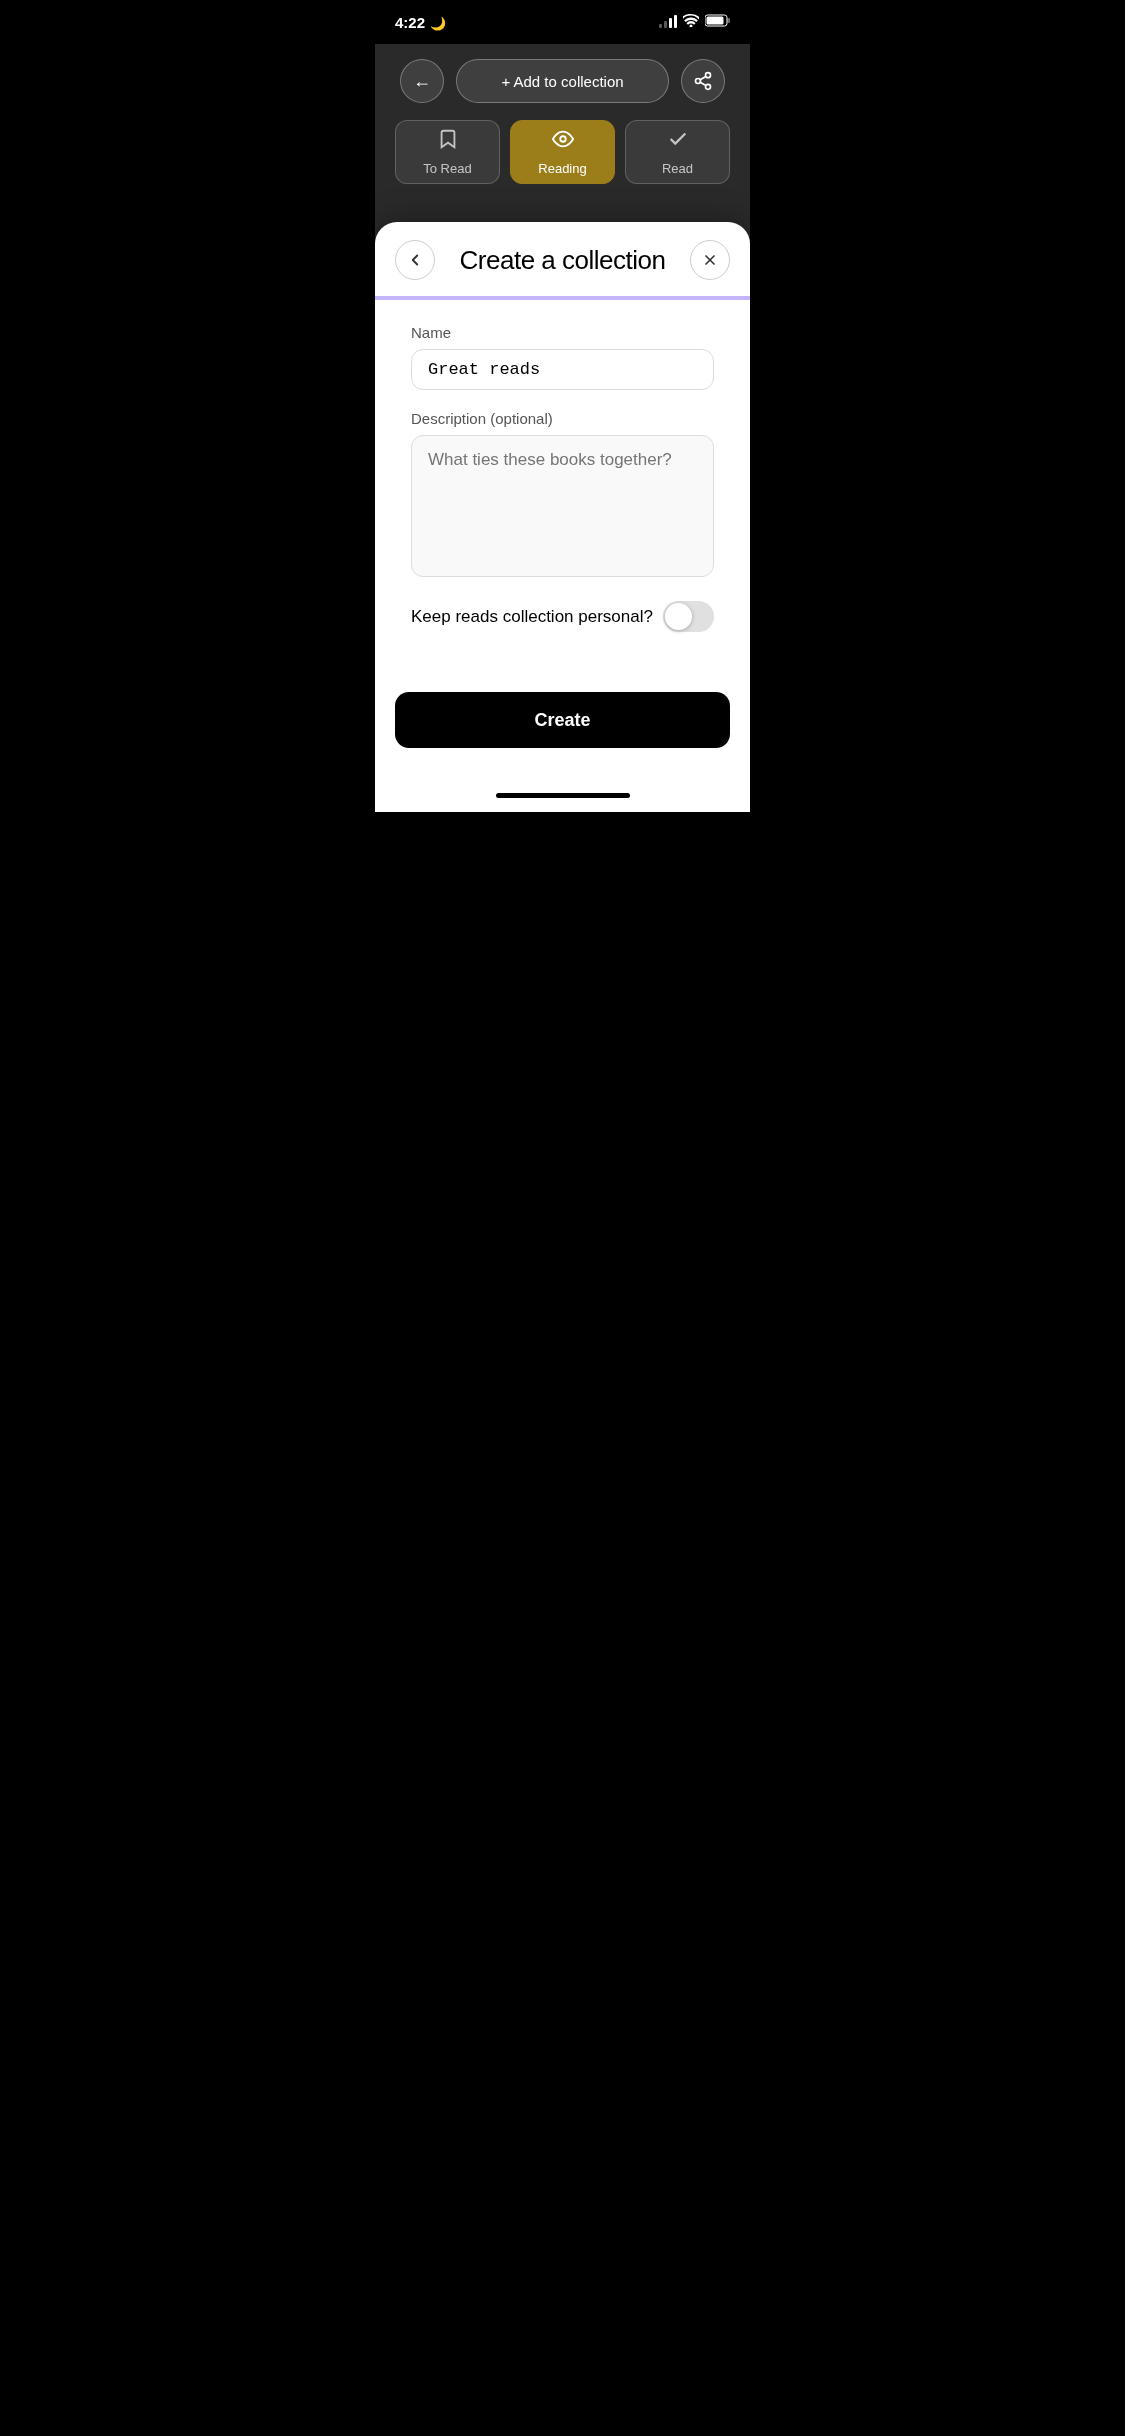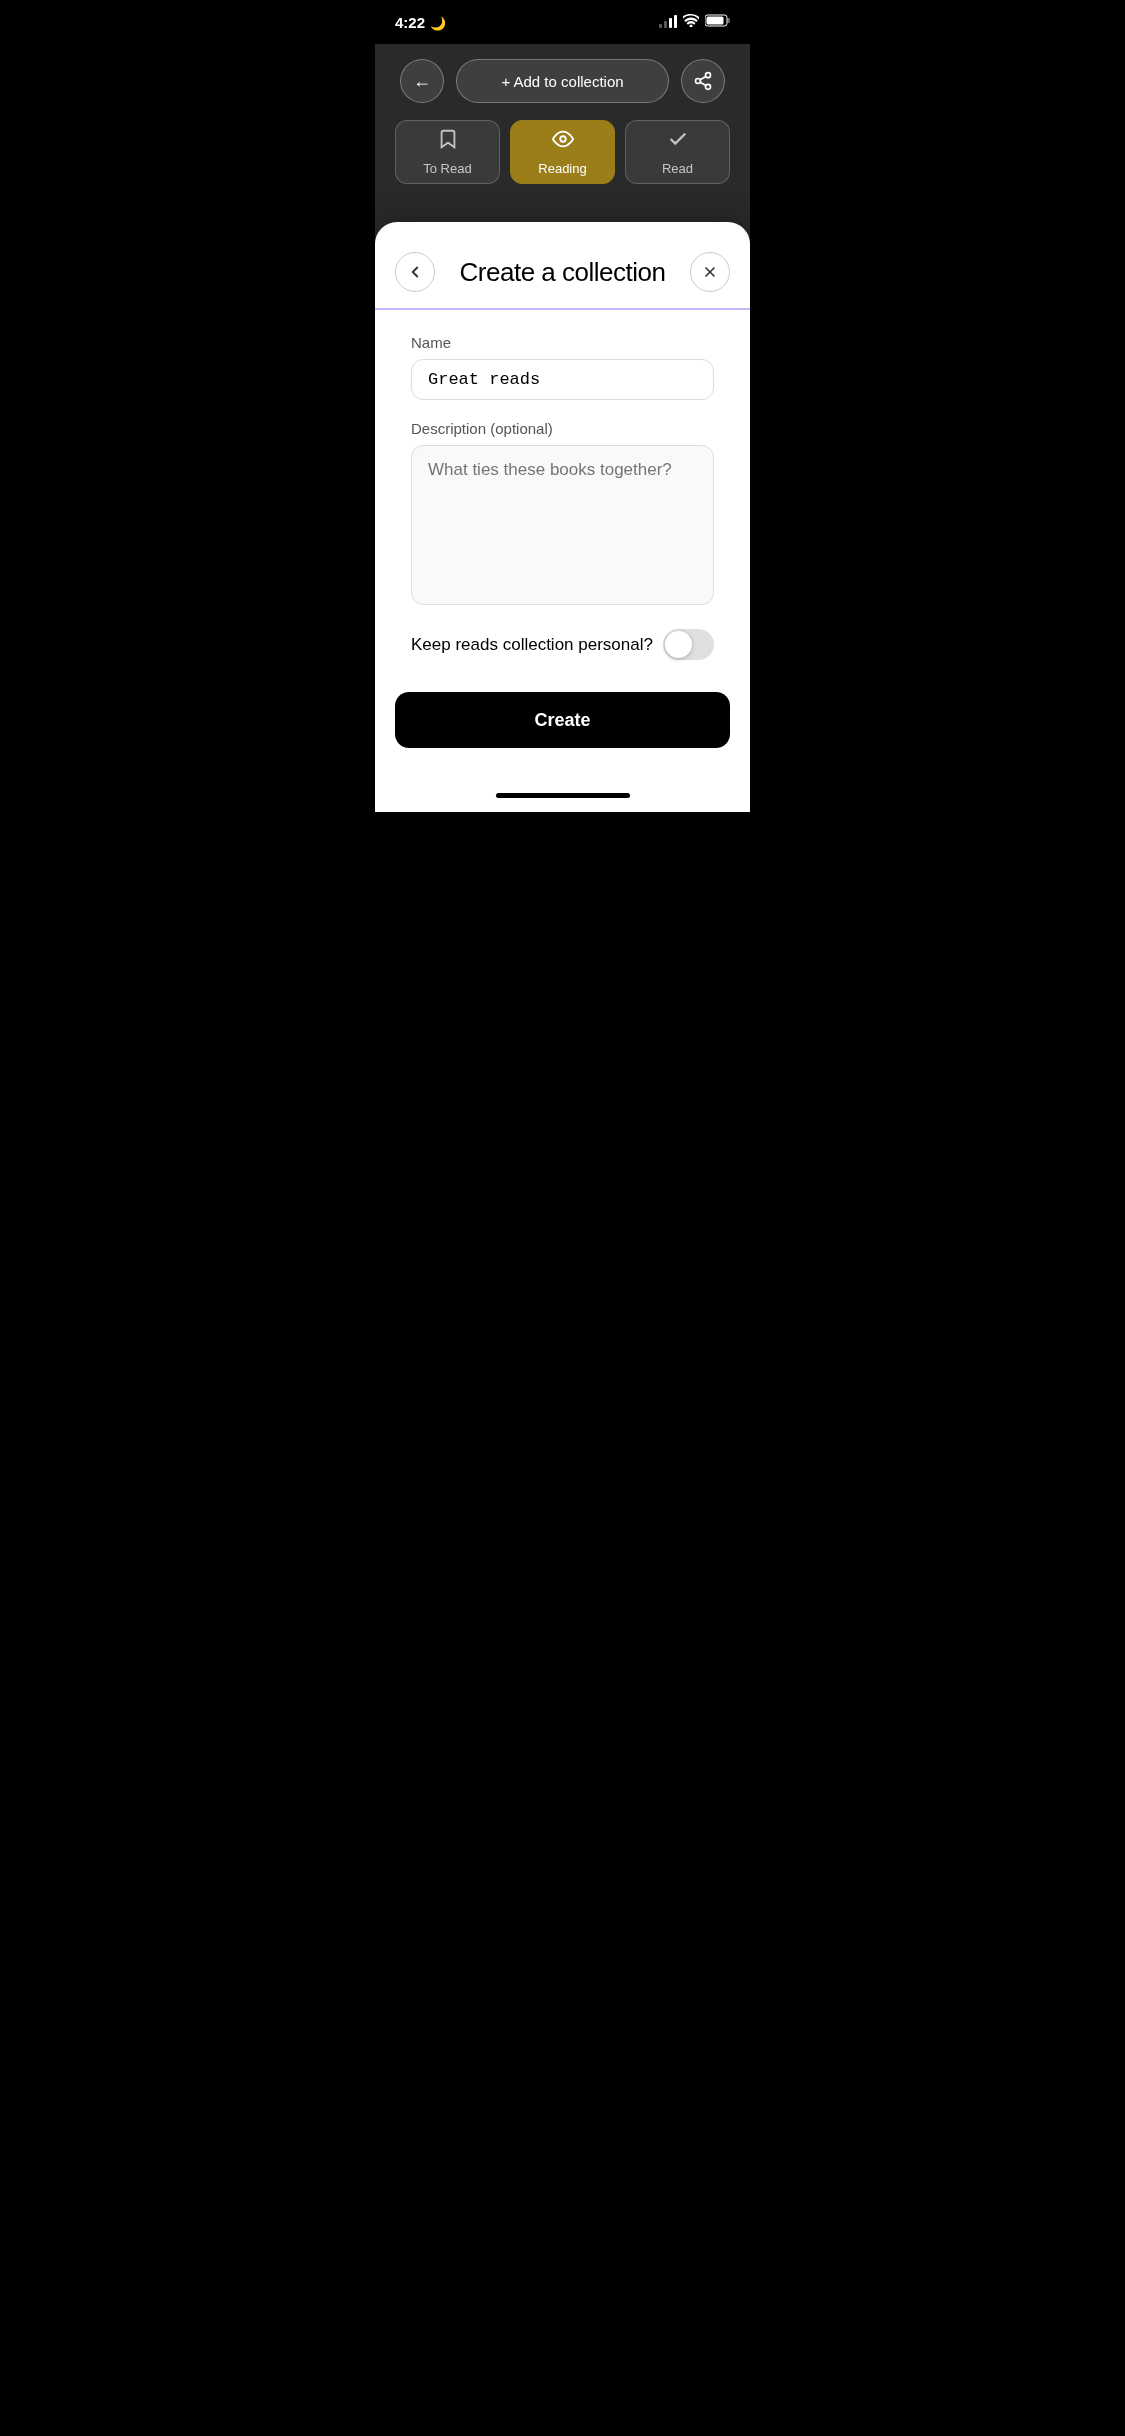--- a/index.html
+++ b/index.html
@@ -201,22 +201,22 @@
       flex-direction: column;
       z-index: 50;
       box-shadow: 0 -4px 30px rgba(0,0,0,0.3);
     }
 
     
     .modal-header {
       display: flex;
       align-items: center;
       justify-content: space-between;
-      padding: 30px 20px 16px;
-      border-bottom: 2px solid #c4b5fd;
+      padding: 18px 20px 16px;
+      border-bottom: 4px solid #c4b5fd;
     }
 
     .modal-nav-btn {
       width: 40px;
       height: 40px;
       border-radius: 50%;
       border: 1.5px solid #ccc;
       background: #fff;
       display: flex;
       align-items: center;
@@ -268,21 +268,21 @@
       padding: 0 16px;
       font-size: 17px;
       color: #000;
       background: #fff;
       outline: none;
       font-family: Liberation Mono, monospace;
     }
 
     .field-textarea {
       width: 100%;
-      height: 160px;
+      height: 142px;
       border: 1.5px solid #ddd;
       border-radius: 12px;
       padding: 14px 16px;
       font-size: 17px;
       color: #aaa;
       background: #f9f9f9;
       outline: none;
       resize: none;
       font-family: inherit;
     }

